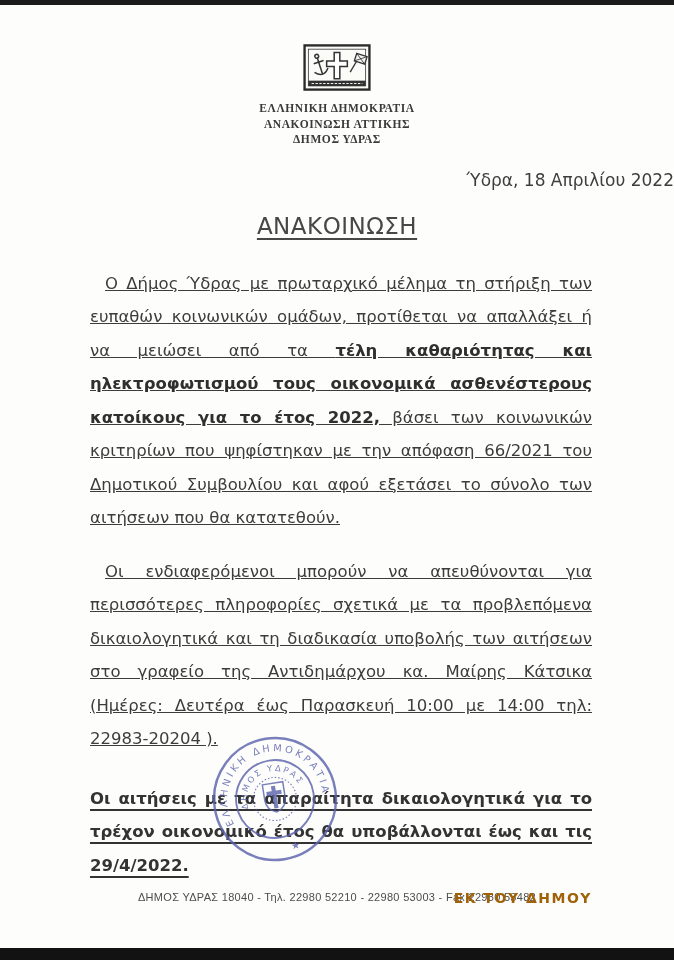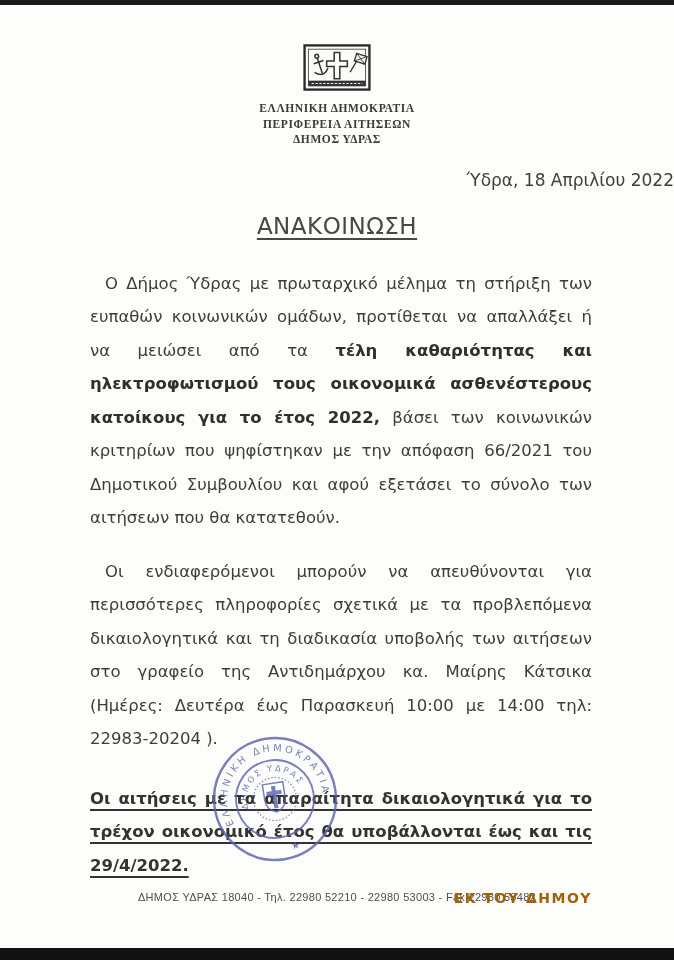--- a/index.html
+++ b/index.html
@@ -22,21 +22,21 @@
 
   .date-line{margin-top:22px;text-align:right;
     font-size:17px;color:#3e3e3e;}
 
   .doc-title{margin-top:22px;text-align:center;color:#474747;letter-spacing:0.5px;}
   .doc-title .t-line{display:inline-block;font-size:23px;line-height:29px;
     text-decoration:underline;text-underline-offset:4px;text-decoration-thickness:1.5px;}
 
   .content{width:502px;margin:0 auto 0 90px;}
   .par{font-size:16.5px;line-height:33.5px;text-align:justify;color:#3c3c3c;margin:0;}
-  .par.indent{text-indent:15px;}
+  .par.indent{text-indent:15px;text-decoration:underline;}
   .p1{margin-top:26px;}
   .p2{margin-top:20px;}
   .p1 .bold-inline{font-weight:bold;color:#2f2f2f;}
   .p3{margin-top:26px;font-weight:bold;color:#333;
     text-decoration:underline;text-underline-offset:5px;text-decoration-thickness:1.6px;}
   .closing{margin-top:8px;text-align:right;font-weight:bold;font-size:14px;
     letter-spacing:1.5px;color:#a16207;position:relative;z-index:2;}
 
   .stamp{position:absolute;left:200px;top:724px;width:150px;height:150px;
     transform:rotate(-9deg);opacity:0.82;z-index:1;}
@@ -72,21 +72,21 @@
           <line x1="57" y1="10" x2="65.5" y2="21.5" stroke-width="0.9"></line>
           <line x1="68" y1="13.5" x2="54.5" y2="18" stroke-width="0.9"></line>
         </g>
 
         <rect x="5.5" y="39" width="61" height="5.8" fill="#333"></rect>
         <line x1="9" y1="42" x2="63" y2="42" stroke="#efefec" stroke-width="1.1" stroke-dasharray="2.5 1.6"></line>
       </svg>
     </span>
     <div class="letterhead-lines">
       <div>ΕΛΛΗΝΙΚΗ ΔΗΜΟΚΡΑΤΙΑ</div>
-      <div>ΠΕΡΙΦΕΡΕΙΑ ΑΙΤΗΣΕΩΝ</div>
+      <div>ΑΝΑΚΟΙΝΩΣΗ ΑΤΤΙΚΗΣ</div>
       <div>ΔΗΜΟΣ ΥΔΡΑΣ</div>
     </div>
   </div>
 
   <div class="date-line">Ύδρα, 18 Απριλίου 2022</div>
 
   <div class="doc-title">
     <span class="t-line">ΑΝΑΚΟΙΝΩΣΗ</span><br>
   </div>
 

